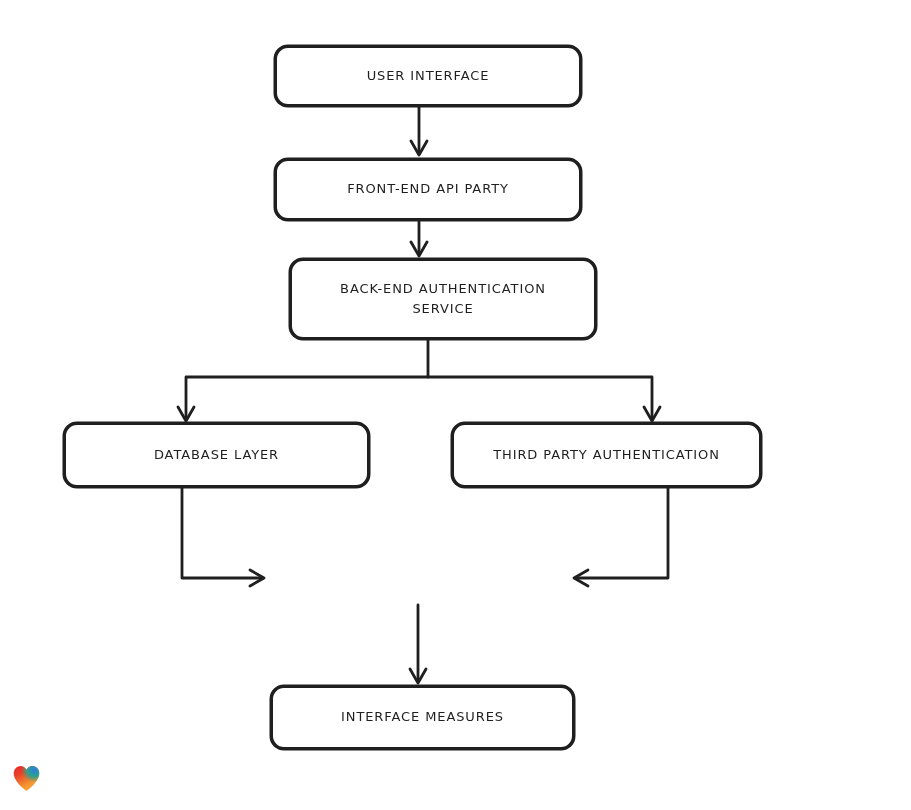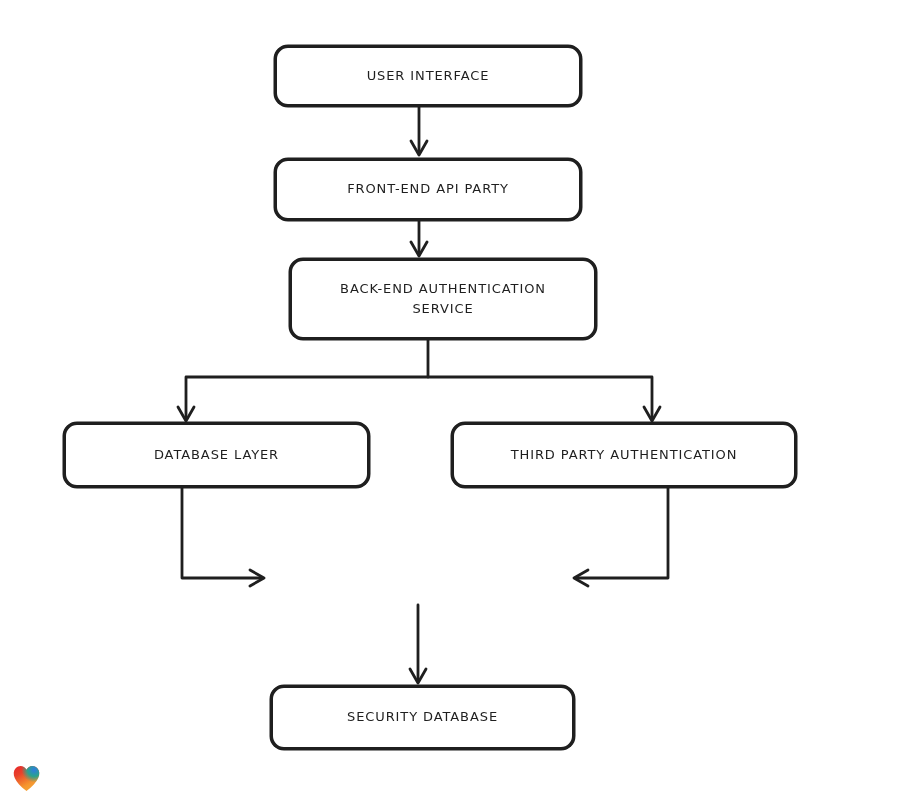--- a/index.html
+++ b/index.html
@@ -46,21 +46,21 @@
     color: #1f1f1f;
     white-space: pre-line;
     line-height: 1.55;
     padding: 0 12px;
   }
   
   .n-user-interface            { left: 274px; top: 45px;  width: 308px; height: 62px; }
   .n-front-end-api-calls       { left: 274px; top: 158px; width: 308px; height: 63px; }
   .n-back-end-auth-service     { left: 274px; top: 258px; width: 308px; height: 82px; margin-left: 15px; }
   .n-database-layer            { left: 63px;  top: 422px; width: 307px; height: 66px; text-align: center; }
-  .n-third-party-auth          { left: 451px; top: 422px; width: 346px; height: 66px; }
+  .n-third-party-auth          { left: 451px; top: 422px; width: 311px; height: 66px; }
   .n-session-token-management  { left: 266px; top: 543px; width: 306px; height: 63px; }
   .n-security-measures         { left: 270px; top: 685px; width: 305px; height: 65px; }
   .brand-logo {
     position: absolute;
     left: 10px;
     top: 762px;
     width: 33px;
     height: 31px;
     cursor: pointer;
   }
@@ -121,21 +121,21 @@
   <div class="node n-database-layer">
     <span class="label">DATABASE LAYER</span>
   </div>
 
   <div class="node n-third-party-auth">
     <span class="label">THIRD PARTY AUTHENTICATION</span>
   </div>
 
 
   <div class="node n-security-measures">
-    <span class="label">SECURITY DATABASE</span>
+    <span class="label">INTERFACE MEASURES</span>
   </div>
 
   <svg class="brand-logo" viewBox="0 0 32 30">
     <defs>
       <linearGradient id="heartBase" x1="0" y1="0" x2="0.55" y2="1">
         <stop offset="0%" stop-color="#e7262a"></stop>
         <stop offset="35%" stop-color="#e9422b"></stop>
         <stop offset="80%" stop-color="#f5952f"></stop>
         <stop offset="100%" stop-color="#f6a338"></stop>
       </linearGradient>

